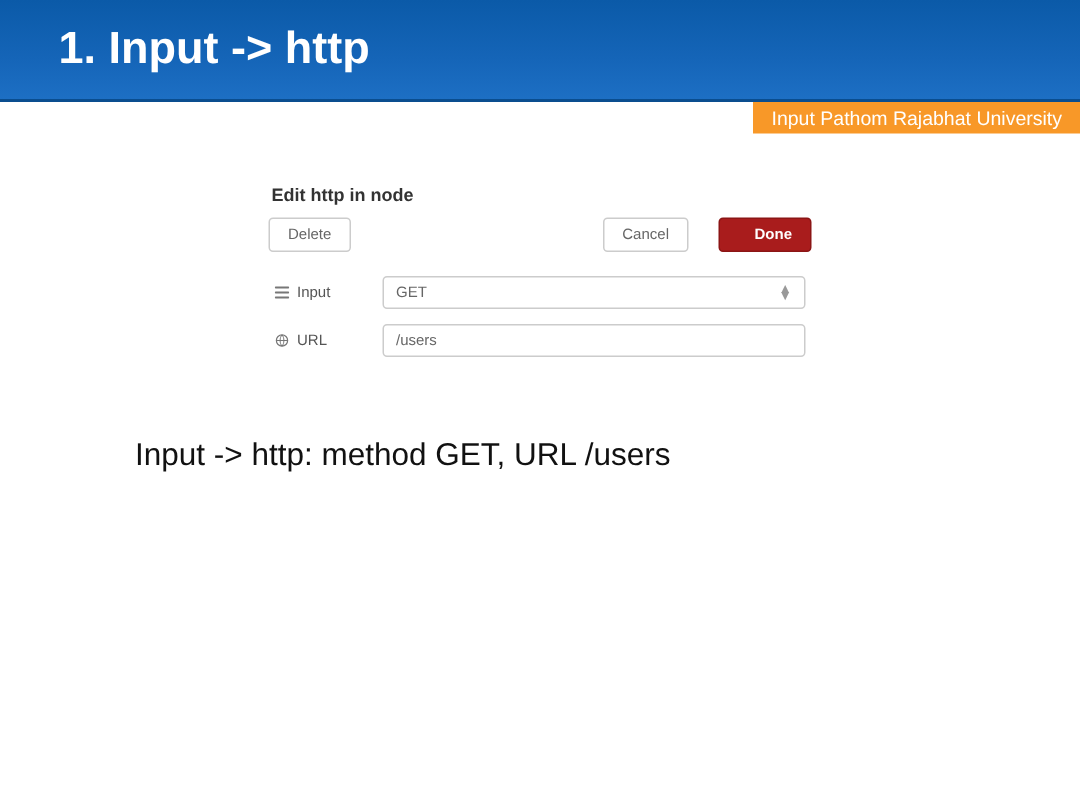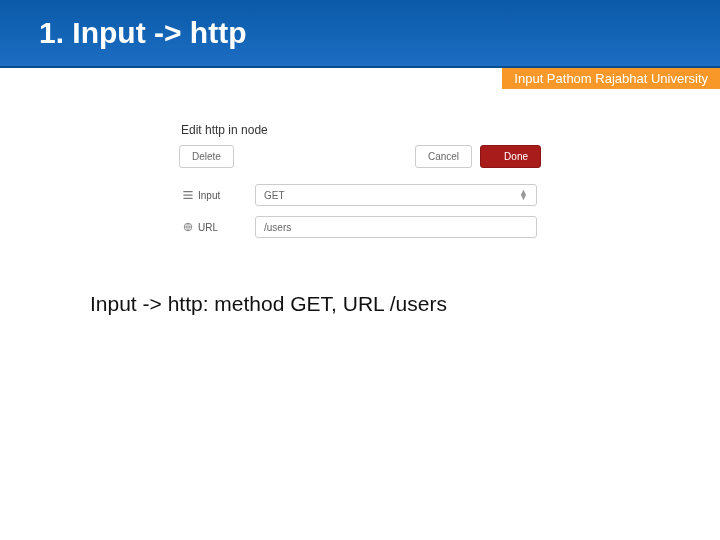--- a/index.html
+++ b/index.html
@@ -41,44 +41,44 @@
     justify-content: center;
     margin-top: 30px;
   }
   .panel {
     width: 370px;
     font-family: -apple-system, "Helvetica Neue", Arial, sans-serif;
     color: #555;
   }
   .panel-title {
     font-size: 12px;
-    font-weight: 400;
+    font-weight: 700;
     color: #333;
     padding: 4px 6px 8px 6px;
   }
   .btn-row {
     display: flex;
-    gap: 8px;
+    gap: 20px;
     padding: 0 4px 6px 4px;
   }
   .btn {
     border: 1px solid #ccc;
     background: #fff;
     font-size: 10px;
     padding: 5px 12px;
     border-radius: 3px;
     color: #666;
     cursor: pointer;
   }
   .btn-spacer { flex: 1; }
   .btn-done {
     background: #a91c1c;
     border-color: #8b1515;
     color: #fff;
-    font-weight: 400;
+    font-weight: 700;
     padding-left: 23px;
   }
   .section-head {
     background: #f4f4f4;
     border-top: 1px solid #e2e2e2;
     border-bottom: 1px solid #e2e2e2;
     padding: 5px 8px;
     font-size: 11px;
     color: #555;
     display: flex;

